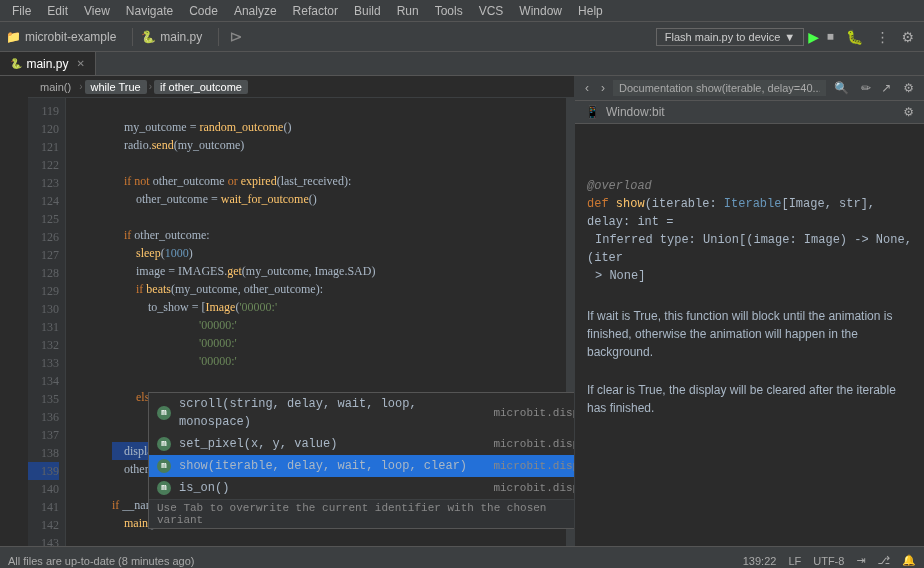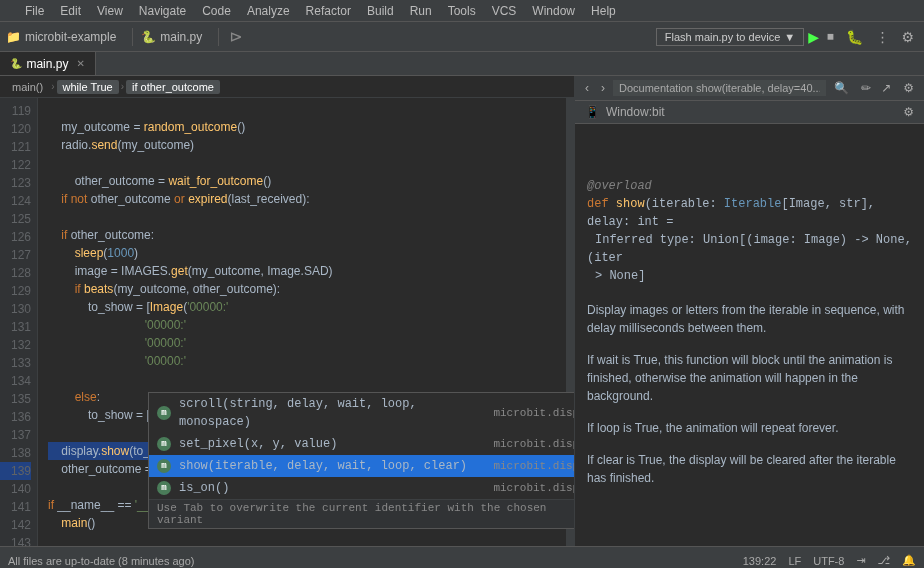--- a/index.html
+++ b/index.html
@@ -1,19 +1,19 @@
 <!DOCTYPE html>
 <html><head>
   <meta charset="utf-8">
   <style>
     * { margin: 0; padding: 0; box-sizing: border-box; }
     body { font-family: 'Segoe UI', sans-serif; font-size: 12px; background: #2b2b2b; color: #a9b7c6; width: 924px; height: 568px; overflow: hidden; }
 
     
-    #menubar { display: flex; background: #3c3f41; height: 22px; align-items: center; padding: 0 17px; border-bottom: 1px solid #555; }
+    #menubar { display: flex; background: #3c3f41; height: 22px; align-items: center; padding: 0 4px; border-bottom: 1px solid #555; }
     .menu-item { padding: 2px 8px; color: #bbb; font-size: 12px; cursor: pointer; }
 
     
     #toolbar { display: flex; background: #3c3f41; height: 30px; align-items: center; padding: 0 6px; border-bottom: 1px solid #555; gap: 4px; }
     .toolbar-project { display: flex; align-items: center; gap: 4px; color: #bbb; font-size: 12px; margin-right: 8px; }
     .toolbar-project .icon { color: #4aafff; }
     .separator { width: 1px; height: 18px; background: #555; margin: 0 4px; }
     .flash-btn { display: flex; align-items: center; gap: 4px; background: none; border: 1px solid #666; color: #ccc; cursor: pointer; padding: 2px 8px; font-size: 11px; margin-left: auto; }
     .run-icon { color: #4aff4a; font-size: 14px; }
     .tb-icon { color: #aaa; cursor: pointer; font-size: 14px; padding: 2px 4px; }
@@ -21,27 +21,27 @@
     
     #tabs { display: flex; background: #3c3f41; height: 24px; border-bottom: 1px solid #555; }
     .tab { display: flex; align-items: center; padding: 0 10px; gap: 4px; font-size: 12px; color: #aaa; border-right: 1px solid #555; cursor: pointer; }
     .tab.active { background: #2b2b2b; color: #fff; }
     .tab .close { color: #888; font-size: 10px; margin-left: 4px; }
 
     
     #main { display: flex; height: calc(568px - 22px - 30px - 24px - 22px); }
 
     
-    #editor { flex: 1; background: #2b2b2b; overflow: hidden; position: relative; }
+    #editor { flex: 1; background: #2b2b2b; overflow: hidden; position: relative; padding-left: 28px; }
     #breadcrumb { display: flex; background: #2b2b2b; border-bottom: 1px solid #3c3f41; height: 22px; align-items: center; padding: 0 6px; gap: 2px; }
     .bc-item { font-size: 11px; color: #aaa; cursor: pointer; padding: 1px 6px; border-radius: 2px; }
     .bc-item.active { background: #4c5052; color: #fff; }
     .bc-arrow { color: #666; font-size: 10px; }
 
-    #code-area { display: flex; height: 100%; font-family: Liberation Sans, sans-serif; font-size: 12px; overflow: hidden; position: relative; }
+    #code-area { display: flex; height: 100%; font-family: Liberation Serif, serif; font-size: 12px; overflow: hidden; position: relative; gap: 36px; }
     #line-nums { width: 38px; background: #313335; color: #606366; text-align: right; padding: 0 6px 0 0; line-height: 18px; padding-top: 2px; overflow: hidden; flex-shrink: 0; border-right: 1px solid #3c3f41; user-select: none; }
     #code-lines { flex: 1; padding: 2px 0 2px 10px; line-height: 18px; overflow: hidden; position: relative; }
 
     .code-line { white-space: pre; line-height: 18px; position: relative; }
     .kw { color: #cc7832; }
     .kw-blue { color: #6897bb; }
     .fn { color: #ffc66d; }
     .str { color: #6a8759; }
     .var { color: #a9b7c6; }
     .op { color: #a9b7c6; }
@@ -176,22 +176,22 @@
           <div>142</div>
           <div>143</div>
 
         </div>
       </div>
       <div id="code-lines">
         <div class="code-line">&nbsp;</div>
         <div class="code-line">    <span class="var">my_outcome</span> <span class="op">=</span> <span class="fn">random_outcome</span><span class="op">()</span></div>
         <div class="code-line">    <span class="var">radio</span><span class="op">.</span><span class="fn">send</span><span class="op">(</span><span class="var">my_outcome</span><span class="op">)</span></div>
         <div class="code-line">&nbsp;</div>
+        <div class="code-line">    <span class="kw">if not</span> <span class="var">other_outcome</span> <span class="kw">or</span> <span class="fn">expired</span><span class="op">(</span><span class="var">last_received</span><span class="op">):</span></div>
         <div class="code-line">        <span class="var">other_outcome</span> <span class="op">=</span> <span class="fn">wait_for_outcome</span><span class="op">()</span></div>
-        <div class="code-line">    <span class="kw">if not</span> <span class="var">other_outcome</span> <span class="kw">or</span> <span class="fn">expired</span><span class="op">(</span><span class="var">last_received</span><span class="op">):</span></div>
         <div class="code-line">&nbsp;</div>
         <div class="code-line">    <span class="kw">if</span> <span class="var">other_outcome</span><span class="op">:</span></div>
         <div class="code-line">        <span class="fn">sleep</span><span class="op">(</span><span class="num">1000</span><span class="op">)</span></div>
         <div class="code-line">        <span class="var">image</span> <span class="op">=</span> <span class="var">IMAGES</span><span class="op">.</span><span class="fn">get</span><span class="op">(</span><span class="var">my_outcome</span><span class="op">,</span> <span class="var">Image</span><span class="op">.</span><span class="var">SAD</span><span class="op">)</span></div>
         <div class="code-line">        <span class="kw">if</span> <span class="fn">beats</span><span class="op">(</span><span class="var">my_outcome</span><span class="op">,</span> <span class="var">other_outcome</span><span class="op">):</span></div>
         <div class="code-line">            <span class="var">to_show</span> <span class="op">=</span> <span class="op">[</span><span class="fn">Image</span><span class="op">(</span><span class="str">'00000:'</span></div>
         <div class="code-line">                             <span class="str">'00000:'</span></div>
         <div class="code-line">                             <span class="str">'00000:'</span></div>
         <div class="code-line">                             <span class="str">'00000:'</span></div>
         <div class="code-line">&nbsp;</div>
@@ -254,25 +254,23 @@
     </div>
 
     <div id="doc-content">
       <div class="doc-para doc-code">
         <span class="doc-overload">@overload</span><br>
         <span class="doc-def">def</span>&nbsp;<span class="doc-fn">show</span><span style="color:#a9b7c6;">(iterable: </span><span class="doc-type">Iterable</span><span style="color:#a9b7c6;">[Image, str], delay: int =</span><br>
         <span style="color:#a9b7c6; margin-left:8px;">Inferred type: Union[(image: Image) -&gt; None, (iter</span><br>
         <span style="color:#a9b7c6; margin-left:8px;">&gt; None]</span>
       </div>
       <div style="height:8px;"></div>
-      <div class="doc-para">Display images or letters from the iterable in sequence, with delay milliseconds between them.</div>
       <div style="height:6px;"></div>
       <div class="doc-para">If wait is True, this function will block until the animation is finished, otherwise the animation will happen in the background.</div>
       <div style="height:6px;"></div>
-      <div class="doc-para">If loop is True, the animation will repeat forever.</div>
       <div style="height:6px;"></div>
       <div class="doc-para">If clear is True, the display will be cleared after the iterable has finished.</div>
       <div style="height:6px;"></div>
     </div>
   </div>
 </div>
 
 <div id="statusbar">
   <span class="status-left">All files are up-to-date (8 minutes ago)</span>
   <div class="status-right">

